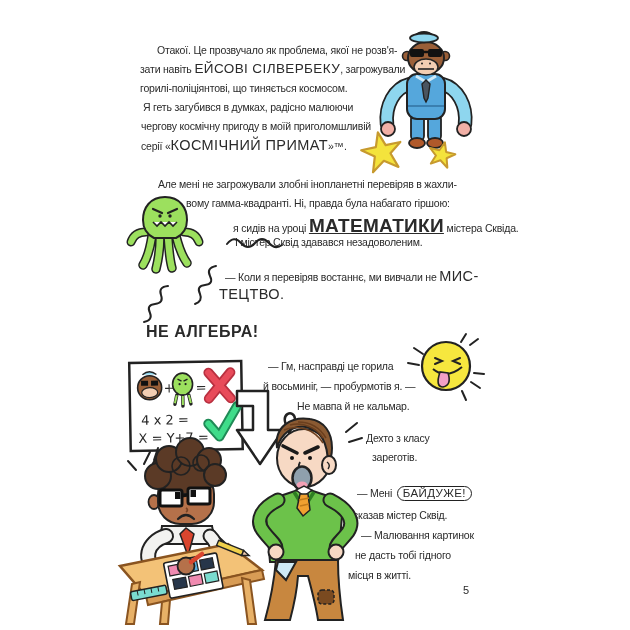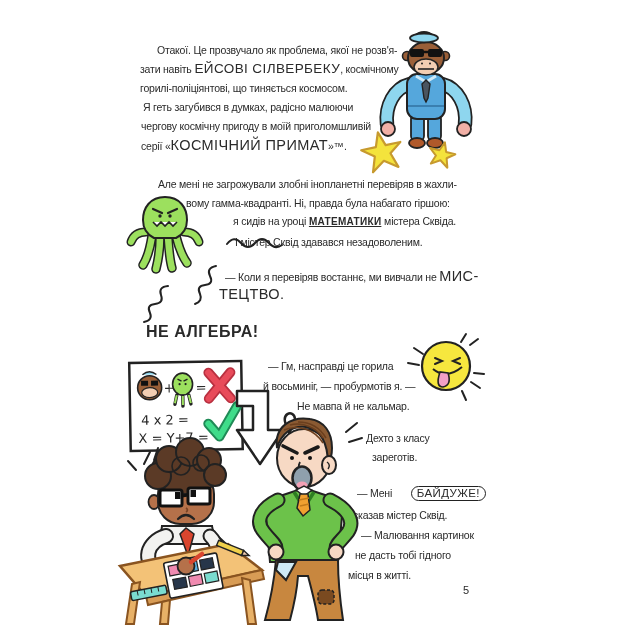--- a/index.html
+++ b/index.html
@@ -8,38 +8,38 @@
     --gorilla_brown:#9a5f38; --desk_tan:#f3c277; --sweater_green:#6cc24a; --pants_tan:#c8873f;
     --boy_skin:#b5714a; --teacher_skin:#f7d9c4; --tie_red:#d9452e; --tie_orange:#f0a030;
   }
   html,body{margin:0;padding:0;background:#ffffff;}
   .page{position:relative;width:630px;height:630px;background:#fff;overflow:hidden;
         font-family:"Liberation Sans",sans-serif;color:var(--text);}
   .ln{position:absolute;white-space:nowrap;font-size:10.5px;letter-spacing:-0.2px;}
   .c1{font-size:13.5px;letter-spacing:.4px;}
   .c2{font-size:14.5px;letter-spacing:.4px;text-align:right;}
   .c2b{font-size:16px;letter-spacing:.5px;font-weight:bold;}
-  .c3{font-size:10px;font-weight:700;text-decoration:underline;letter-spacing:.3px;}
+  .c3{font-size:19px;font-weight:700;text-decoration:underline;letter-spacing:.3px;}
   .box{display:inline-block;border:1.6px solid #222;border-radius:9px;padding:0 5px 1px 5px;
-       font-size:11.5px;letter-spacing:.4px;margin-left:16px;}
+       font-size:11.5px;letter-spacing:.4px;margin-left:2px;}
   .abs{position:absolute;}
   .pageno{position:absolute;left:463px;top:584px;font-size:11px;}
   svg{display:block;overflow:visible;}
   .f-oct{fill:var(--octopus_green);} .f-star{fill:var(--star_yellow);}
   .f-sun{fill:var(--sun_yellow);} .s-x{stroke:var(--x_red);}
   .s-chk{stroke:var(--check_green);} .f-swt{fill:var(--sweater_green);}
   .f-dsk{fill:var(--desk_tan);} .f-gsh{fill:var(--shirt_blue);}
 </style>
 </head>
 <body>
 
 <div class="page" style="--text: #2a2a2a; --octopus_green: #9ce05e; --star_yellow: #f4e33c; --sun_yellow: #f6e73e; --x_red: #e84b5a; --check_green: #3fdc8a; --shirt_blue: #55a7dc; --arm_blue: #8ed6ee; --gorilla_brown: #9a5f38; --desk_tan: #f3c277; --sweater_green: #6cc24a; --pants_tan: #c8873f; --boy_skin: #b5714a; --teacher_skin: #f7d9c4; --tie_red: #d9452e; --tie_orange: #f0a030;">
 
   <div class="ln" style="left:157px;top:44px">Отакої. Це прозвучало як проблема, якої не розв'я-</div>
-  <div class="ln" style="left:140px;top:61px"><span>зати навіть </span><span class="c1">ЕЙСОВІ СІЛВЕРБЕКУ</span><span>, космічному</span></div>
+  <div class="ln" style="left:140px;top:61px"><span>зати навіть </span><span class="c1">ЕЙСОВІ СІЛВЕРБЕКУ</span><span>, загрожували</span></div>
   <div class="ln" style="left:140px;top:82px">горилі-поліціянтові, що тиняється космосом.</div>
   <div class="ln" style="left:143px;top:101px">Я геть загубився в думках, радісно малюючи</div>
   <div class="ln" style="left:141px;top:120px">чергову космічну пригоду в моїй приголомшливій</div>
   <div class="ln" style="left:141px;top:137px"><span>серії «</span><span class="c2">КОСМІЧНИЙ ПРИМАТ</span><span>»™.</span></div>
 
   <div class="abs" style="left:380px;top:26px">
     <svg width="95" height="130" viewBox="0 0 95 130">
       <path d="M 30 58 C 14 62 5 80 7 98" stroke="#222" stroke-width="14.5" fill="none" stroke-linecap="round"></path>
       <path d="M 30 58 C 14 62 5 80 7 98" stroke="#8ed6ee" stroke-width="11" fill="none" stroke-linecap="round"></path>
       <path d="M 62 58 C 78 62 87 80 85 98" stroke="#222" stroke-width="14.5" fill="none" stroke-linecap="round"></path>

